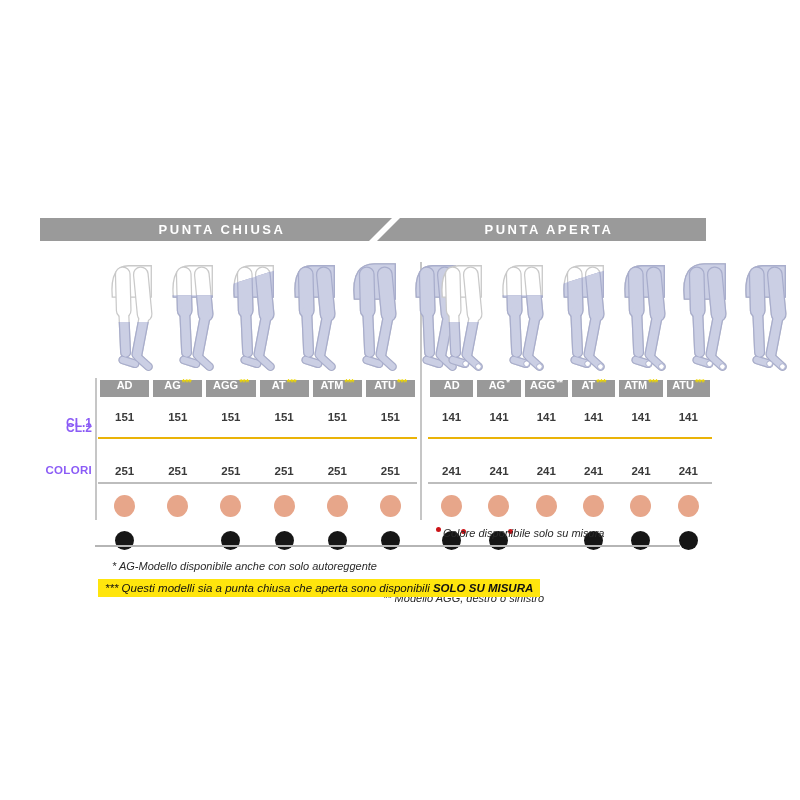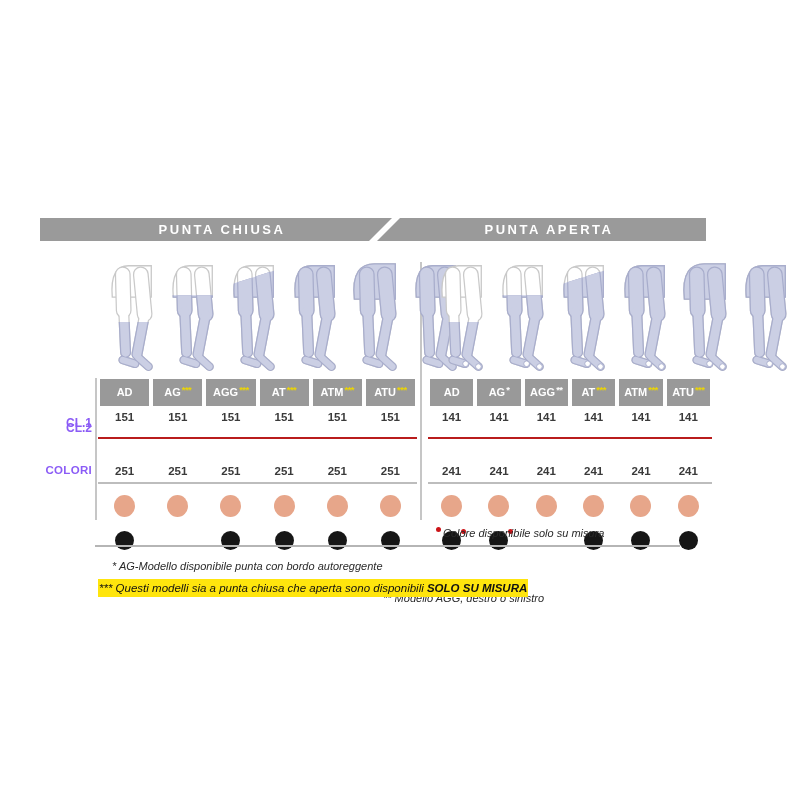--- a/index.html
+++ b/index.html
@@ -22,26 +22,26 @@
 
   
   .ttable{position:absolute;top:255px;}
   #table-left{left:98px;width:319px;}
   #table-right{left:428px;width:284px;}
   .trow{display:grid;grid-template-columns:repeat(6,1fr);}
   .tcell{display:flex;align-items:center;justify-content:center;}
   .legs-row{height:124px;align-items:end;}
   .legs-row .tcell{align-items:flex-end;overflow:visible;}
   .head-row{height:18px;}
-  .headbox{background:#999999;color:#fff;font-weight:700;font-size:11px;height:27px;
-           margin:0 2px;flex:1;display:flex;align-items:center;justify-content:center;line-height:1;}
+  .headbox{background:#999999;color:#fff;font-weight:700;font-size:11px;height:17px;
+           margin:0 2px;flex:1;display:flex;align-items:flex-start;justify-content:center;line-height:1;}
   .stars{font-size:9.5px;font-weight:700;position:relative;top:-3px;margin-left:1px;letter-spacing:-0.5px;}
   .stars.yellow{color:#ecd504;}
   .stars.white{color:#ffffff;}
-  .cl1-row{height:40px;border-bottom:2px solid #b91c1c;}
+  .cl1-row{height:40px;border-bottom:2px solid #eab308;}
   .cl2-row{height:22px;border-bottom:2px solid #bdbdbd;margin-top:21px;}
   .num{font-weight:700;font-size:11.5px;color:#3a3a3a;}
   .beige-row{height:30px;padding-top:7px;}
   .black-row{height:26px;padding-top:6px;}
   .dot{border-radius:50%;}
   .dot-beige{width:21px;height:22px;background:#e7a68a;}
   .dot-black{width:19px;height:19px;background:#161616;position:relative;}
   .redmark{position:absolute;right:-5px;top:-2px;width:5px;height:5px;border-radius:50%;background:#cc1418;}
 
   
@@ -49,21 +49,21 @@
   #lbl-cl1{top:416px;}
   #lbl-cl2{top:421px;}
   #lbl-colori{top:464px;font-size:11.5px;letter-spacing:0.3px;}
 
   
   .fnote{position:absolute;font-style:italic;font-size:11px;color:#2a2a2a;}
   #rednote{left:436px;top:527px;}
   .red-bullet{display:inline-block;width:5px;height:5px;border-radius:50%;background:#cc1418;vertical-align:super;margin-right:2px;}
   #note1{left:112px;top:560px;}
   #note2{left:383px;top:560px;margin-top:32px;}
-  #note3{left:98px;top:579px;background:#ffe50d;padding:3px 1px;color:#111;font-size:11.5px;}
+  #note3{left:98px;top:579px;background:#ffe50d;padding:3px 7px;color:#111;font-size:11.5px;}
   #note3 b{font-style:italic;}
 </style>
 </head>
 <body>
 
 <div class="canvas">
 
   <div class="banner">
     <div class="banner-part banner-left">
       <span>PUNTA CHIUSA</span>
@@ -800,17 +800,17 @@
         <div class="tcell">
           <div class="dot dot-black"></div>
         </div>
       </div>
     </div>
 
   <div class="fnote" id="rednote"><span class="red-bullet"></span><span>Colore disponibile solo su misura</span></div>
 
   <div id="hrule"></div>
 
-  <div class="fnote" id="note1">* AG-Modello disponibile punta con bordo autoreggente</div>
+  <div class="fnote" id="note1">* AG-Modello disponibile anche con solo autoreggente</div>
   <div class="fnote" id="note2">** Modello AGG, destro o sinistro</div>
   <div class="fnote" id="note3"><span>*** Questi modelli sia a punta chiusa che aperta sono disponibili </span><b>SOLO SU MISURA</b></div>
 
 </div>
 
 </body></html>

